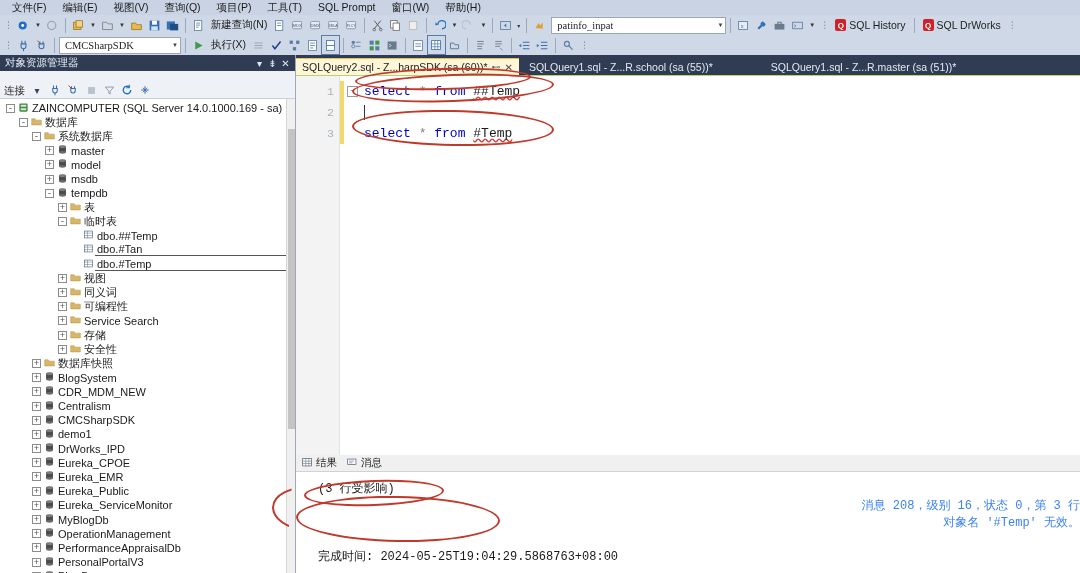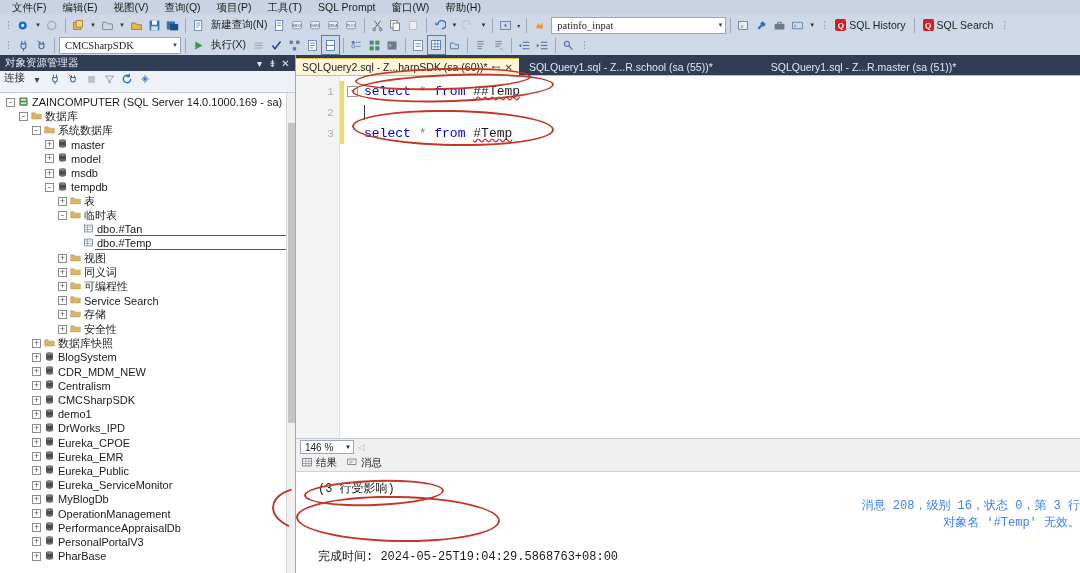--- a/index.html
+++ b/index.html
@@ -77,22 +77,22 @@
   .oe { width: 296px; height: 518px; background: #ffffff; display: flex; flex-direction: column;
         border-right: 1px solid #a0a8b5; }
   .oe-title {
     height: 16px; background: #2f3c54; color: #e9edf4;
     display: flex; align-items: center;
     font-size: 10.5px; padding: 0 3px 0 5px;
   }
   .oe-title .t { flex: 1; white-space: nowrap; }
   .oe-title .ic { width: 13px; text-align: center; font-size: 10px; color: #dfe6f0; }
   .oe-toolbar {
-    height: 22px; background: #eef1f6; border-bottom: 1px solid #c8cfda;
-    display: flex; align-items: flex-start; padding-left: 4px; gap: 2px;
+    height: 28px; background: #eef1f6; border-bottom: 1px solid #c8cfda;
+    display: flex; align-items: flex-end; padding-left: 4px; gap: 2px;
   }
   .oe-toolbar .lbl { font-size: 10.5px; padding-right: 2px; }
   .oe-toolbar .ic { width: 16px; height: 16px; display:flex; align-items:center; justify-content:center;
                     font-size: 10px; color:#34465f; }
   .oe-tree { flex: 1; overflow: hidden; position: relative; padding-top: 2px; background:#fff; }
 
   .node { height: 14.2px; display: flex; align-items: center; white-space: nowrap;
           font-size: 11px; color: #1a1a1a; }
   .exp { width: 9px; height: 9px; margin-right: 2px; flex: none;
          font-family: "Liberation Mono", monospace; font-size: 9px; line-height: 8px;
@@ -366,21 +366,21 @@
     </div>
     <span class="tb-caret">▼</span>
     <span class="grip">⋮</span>
     <div class="sqlprompt-btn">
       <span class="redbadge">Q</span>
       <span>SQL History</span>
     </div>
     <div class="tb-sep"></div>
     <div class="sqlprompt-btn">
       <span class="redbadge">Q</span>
-      <span>SQL Search</span>
+      <span>SQL DrWorks</span>
     </div>
     <span class="grip">⋮</span>
   </div>
 
   <div class="toolbar row2">
     <span class="grip">⋮</span>
     <div class="tb-btn">
       <svg width="13" height="13" viewBox="0 0 16 16">
           <path d="M6 2v4M10 2v4M5 6h6v3a3 3 0 01-6 0z" stroke="#3a6ea8" stroke-width="1.3" fill="none"></path>
           <path d="M8 12v3" stroke="#3a6ea8" stroke-width="1.3"></path>
@@ -635,20 +635,28 @@
                 <path d="M1 4h5l1.5 2H15v7H1z" fill="#d7b66a" stroke="#b2913f" stroke-width=".7"></path>
               </svg></span>
             <span class="ntext">临时表</span>
           </div>
           <div class="node" style="padding-left: 71px;">
             <span class="exp none"></span>
             <span class="nic tbl"><svg width="11" height="11" viewBox="0 0 16 16">
                 <rect x="2" y="3" width="12" height="10" fill="#fff" stroke="#5a6f88"></rect>
                 <path d="M2 6h12M2 9.5h12M6.5 3v10" stroke="#5a6f88" stroke-width=".7"></path>
               </svg></span>
+            <span class="ntext">dbo.##Temp</span>
+          </div>
+          <div class="node" style="padding-left: 71px;">
+            <span class="exp none"></span>
+            <span class="nic tbl"><svg width="11" height="11" viewBox="0 0 16 16">
+                <rect x="2" y="3" width="12" height="10" fill="#fff" stroke="#5a6f88"></rect>
+                <path d="M2 6h12M2 9.5h12M6.5 3v10" stroke="#5a6f88" stroke-width=".7"></path>
+              </svg></span>
             <span class="ntext ul" style="text-decoration: none; border-bottom: 1px solid rgb(85, 85, 85); padding-right: 150px;">dbo.#Tan</span>
           </div>
           <div class="node" style="padding-left: 71px; border-radius: 7px;">
             <span class="exp none"></span>
             <span class="nic tbl"><svg width="11" height="11" viewBox="0 0 16 16">
                 <rect x="2" y="3" width="12" height="10" fill="#fff" stroke="#5a6f88"></rect>
                 <path d="M2 6h12M2 9.5h12M6.5 3v10" stroke="#5a6f88" stroke-width=".7"></path>
               </svg></span>
             <span class="ntext ul" style="text-decoration: none; border-bottom: 1px solid rgb(85, 85, 85); padding-right: 150px;">dbo.#Temp</span>
           </div>
@@ -875,27 +883,20 @@
             <div>2</div>
             <div>3</div>
           </div>
         <div class="code" id="code">
             <div class="cline"><span class="chg"></span><span class="fold">-</span><span><span class="kw">select</span><span> </span><span class="star">*</span><span> </span><span class="kw">from</span><span> </span><span class="squig">##Temp</span></span></div>
             <div class="cline"><span class="chg"></span><span class="fold ph"></span><span></span><span class="caret"></span></div>
             <div class="cline"><span class="chg"></span><span class="fold ph"></span><span><span class="kw">select</span><span> </span><span class="star">*</span><span> </span><span class="kw">from</span><span> </span><span class="squig">#Temp</span></span></div>
           </div>
       </div>
 
-      <div class="zoombar">
-        <div class="zoomsel">
-          <span>146 %</span>
-          <span class="cd">▼</span>
-        </div>
-        <span style="color:#b9b9b9;font-size:9px;">◁</span>
-      </div>
 
       <div class="respanel">
         <div class="restabs">
           <div class="restab">
             <span class="ic">
               <svg width="11" height="11" viewBox="0 0 16 16">
                   <rect x="1" y="2" width="13" height="11" fill="#fff" stroke="#4a5b70"></rect>
                   <path d="M1 6h13M1 9.5h13M5.5 2v11M10 2v11" stroke="#4a5b70" stroke-width=".7"></path>
                 </svg>
             </span>

